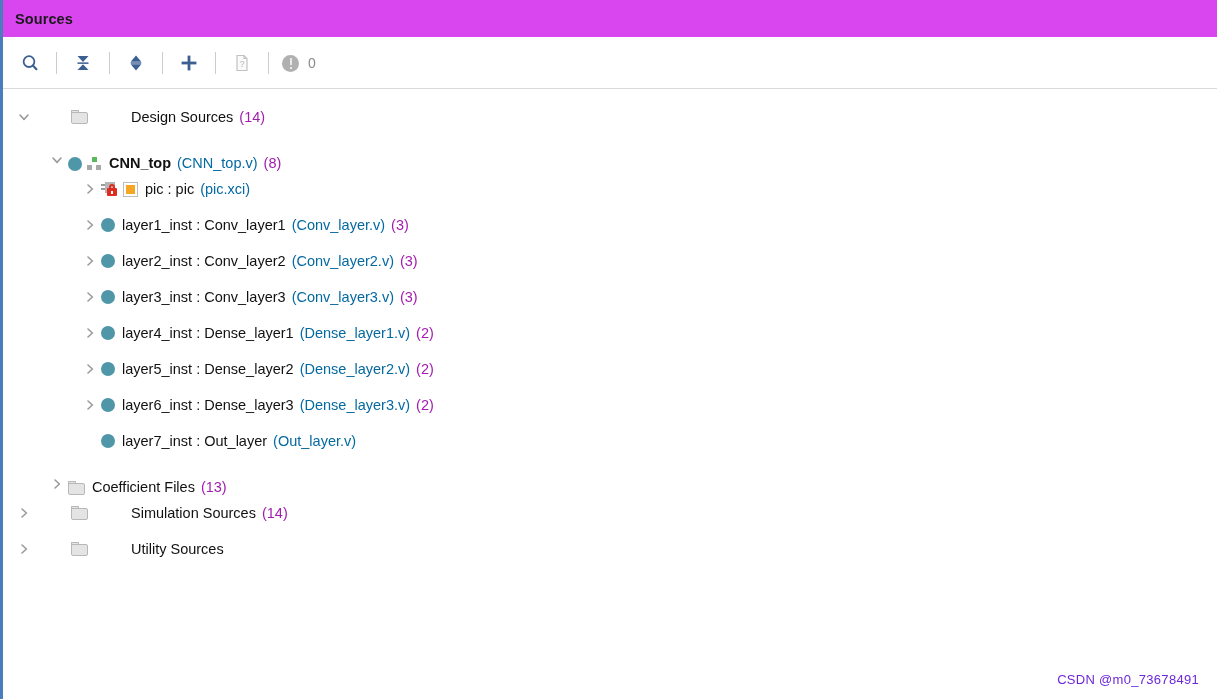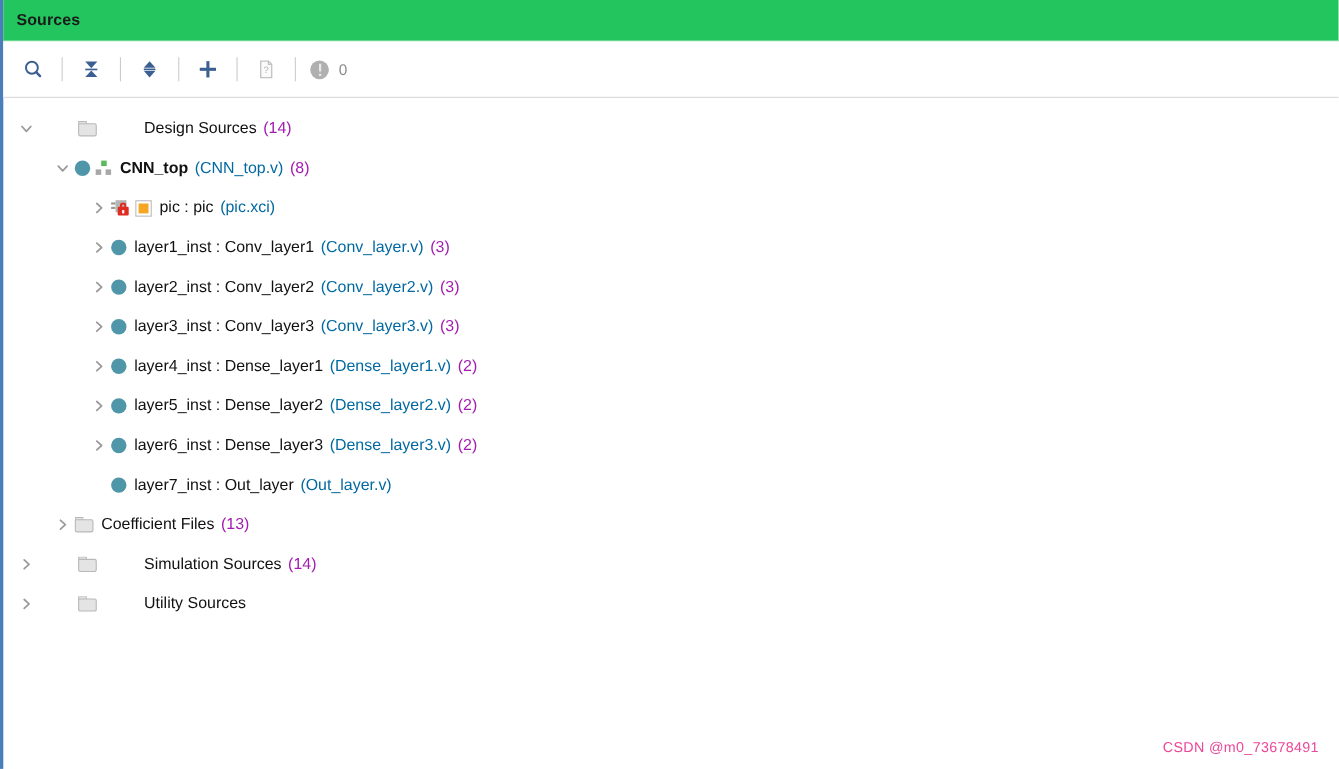--- a/index.html
+++ b/index.html
@@ -13,21 +13,21 @@
   #app {
     position: relative;
     width: 1217px; height: 699px;
     background: #ffffff;
     border-left: 3px solid #4a7ebb;
   }
 
   
   .panel-header {
     height: 38px;
-    background: #22c55e;
+    background: #d946ef;
     display: flex;
     align-items: center;
     padding-left: 12px;
     border-bottom: 1px solid #ffffff;
   }
   .panel-header .title {
     font-size: 14.5px;
     font-weight: bold;
     color: #1a1a1a;
     letter-spacing: 0.1px;
@@ -206,29 +206,29 @@
     display: block;
     width: 9px; height: 9px;
     background: #f5a623;
   }
 
   
   .watermark {
     position: absolute;
     right: 18px; bottom: 12px;
     font-size: 13px;
-    color: #ec4899;
+    color: #6d28d9;
     letter-spacing: 0.3px;
     user-select: none;
     margin-top: 12px;
   }
 
   
   .lv0 { padding-left: 10px; gap: 36px; }
-  .lv1 { padding-left: 43px; }
+  .lv1 { padding-left: 43px; align-items: flex-end; }
   .lv2 { padding-left: 76px; }
 </style>
 </head>
 <body>
 
 <div id="app">
 
   <div class="panel-header">
     <span class="title">Sources</span>
   </div>

